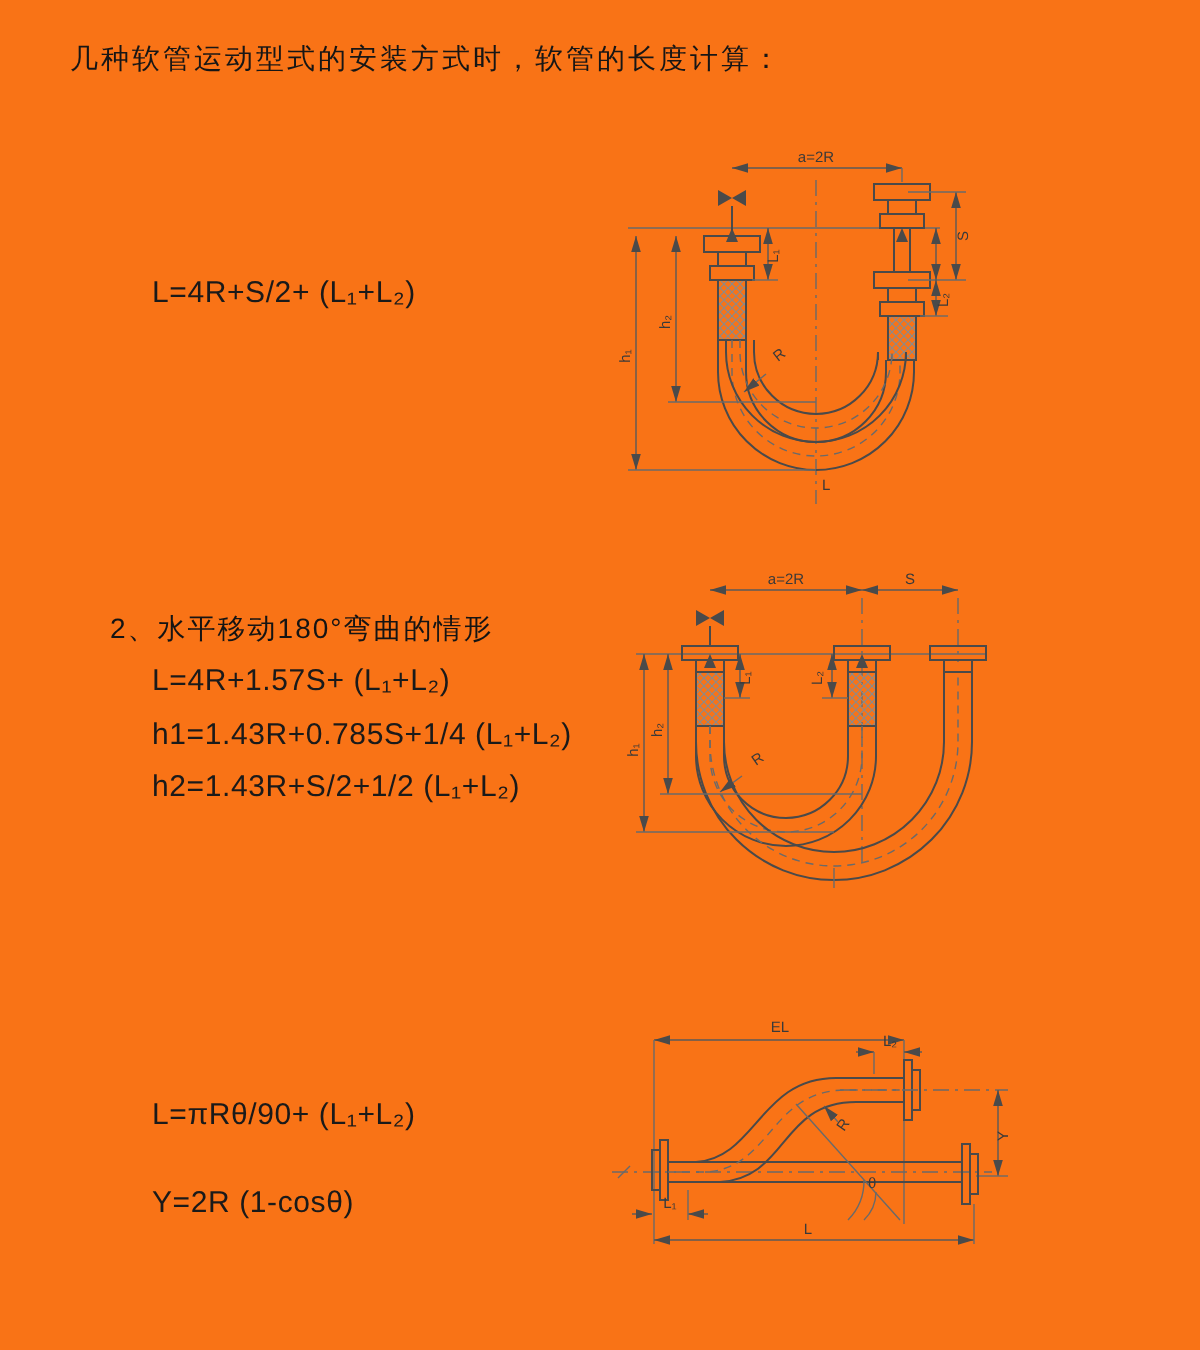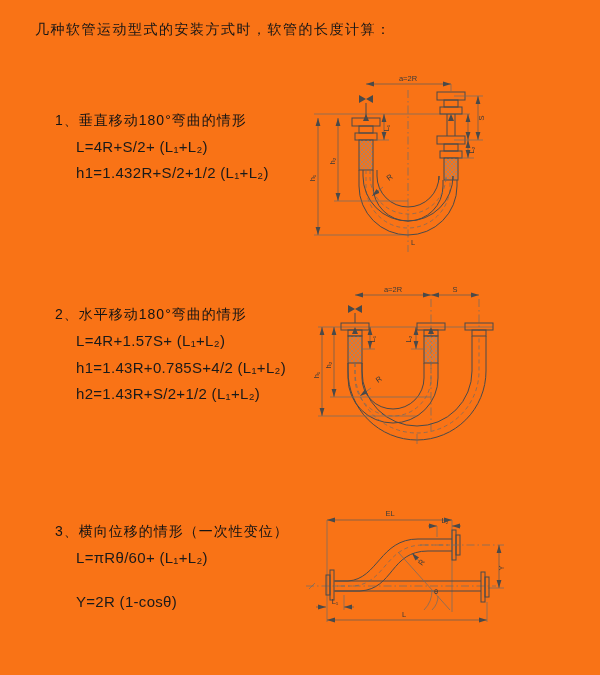--- a/index.html
+++ b/index.html
@@ -30,23 +30,21 @@
         <path d="M0,1.6 L8,4 L0,6.4 z" fill="#4a4a4a"></path>
       </marker>
       <pattern id="hatch" width="4" height="4" patternUnits="userSpaceOnUse">
         <path d="M0,4 L4,0 M0,0 L4,4" stroke="#8a8a8a" stroke-width="0.6"></path>
       </pattern>
     </defs>
   </svg>
 
   <div class="t title">几种软管运动型式的安装方式时，软管的长度计算：</div>
 
-  <div class="t head" style="left:55px;top:113px">1、垂直移动180°弯曲的情形</div>
   <div class="t formula" style="left:76px;top:139px">L=4R+S/2+ (L₁+L₂)</div>
-  <div class="t formula" style="left:76px;top:165px">h1=1.432R+S/2+1/2 (L₁+L₂)</div>
 
   <svg class="diag" style="left:308px;top:68px" width="270" height="190" viewBox="0 0 270 190">
     <g>
       <line x1="100" y1="22" x2="100" y2="184" class="thin cdash"></line>
       <line x1="6" y1="46" x2="162" y2="46" class="thin"></line>
     </g>
     <g>
       <line x1="58" y1="16" x2="143" y2="16" class="dim" marker-start="url(#arr)" marker-end="url(#arr)"></line>
       <line x1="143" y1="16" x2="143" y2="23" class="thin"></line>
       <text x="100" y="13" text-anchor="middle">a=2R</text>
@@ -105,21 +103,21 @@
     </g>
     <g>
       <text x="81" y="113" transform="rotate(-38 81 113)" font-size="9">R</text>
       <line x1="75" y1="119" x2="64" y2="128" class="thin" marker-end="url(#arr)"></line>
       <text x="103" y="177" font-size="9">L</text>
     </g>
   </svg>
 
   <div class="t head" style="left:55px;top:307px">2、水平移动180°弯曲的情形</div>
   <div class="t formula" style="left:76px;top:333px">L=4R+1.57S+ (L₁+L₂)</div>
-  <div class="t formula" style="left:76px;top:360px">h1=1.43R+0.785S+4/2 (L₁+L₂)</div>
+  <div class="t formula" style="left:76px;top:360px">h1=1.43R+0.785S+1/4 (L₁+L₂)</div>
   <div class="t formula" style="left:76px;top:386px">h2=1.43R+S/2+1/2 (L₁+L₂)</div>
 
   <svg class="diag" style="left:308px;top:283px" width="270" height="165" viewBox="0 0 270 165">
     <g>
       <line x1="123" y1="16" x2="123" y2="150" class="thin cdash"></line>
       <line x1="171" y1="16" x2="171" y2="48" class="thin cdash"></line>
       <line x1="10" y1="44" x2="185" y2="44" class="thin"></line>
     </g>
     <g>
       <line x1="47" y1="12" x2="123" y2="12" class="dim" marker-start="url(#arr)" marker-end="url(#arr)"></line>
@@ -171,22 +169,21 @@
       <line x1="108" y1="44" x2="108" y2="66" class="dim" marker-start="url(#arr)" marker-end="url(#arr)"></line>
       <text x="103" y="56" transform="rotate(-90 103 56)" text-anchor="middle">L₂</text>
       <line x1="103" y1="66" x2="116" y2="66" class="thin"></line>
     </g>
     <g>
       <text x="70" y="100" transform="rotate(-35 70 100)" font-size="9">R</text>
       <line x1="63" y1="105" x2="52" y2="113" class="thin" marker-end="url(#arr)"></line>
     </g>
   </svg>
 
-  <div class="t head" style="left:55px;top:524px">3、横向位移的情形（一次性变位）</div>
-  <div class="t formula" style="left:76px;top:550px">L=πRθ/60+ (L₁+L₂)</div>
+  <div class="t formula" style="left:76px;top:550px">L=πRθ/90+ (L₁+L₂)</div>
   <div class="t formula" style="left:76px;top:594px">Y=2R (1-cosθ)</div>
 
   <svg class="diag" style="left:300px;top:500px" width="290" height="140" viewBox="0 0 290 140">
     <g>
       <line x1="27" y1="20" x2="152" y2="20" class="dim" marker-start="url(#arr)" marker-end="url(#arr)"></line>
       <text x="90" y="16" text-anchor="middle" font-size="10">EL</text>
       <line x1="27" y1="20" x2="27" y2="122" class="thin"></line>
       <line x1="152" y1="20" x2="152" y2="112" class="thin"></line>
     </g>
     <g>

